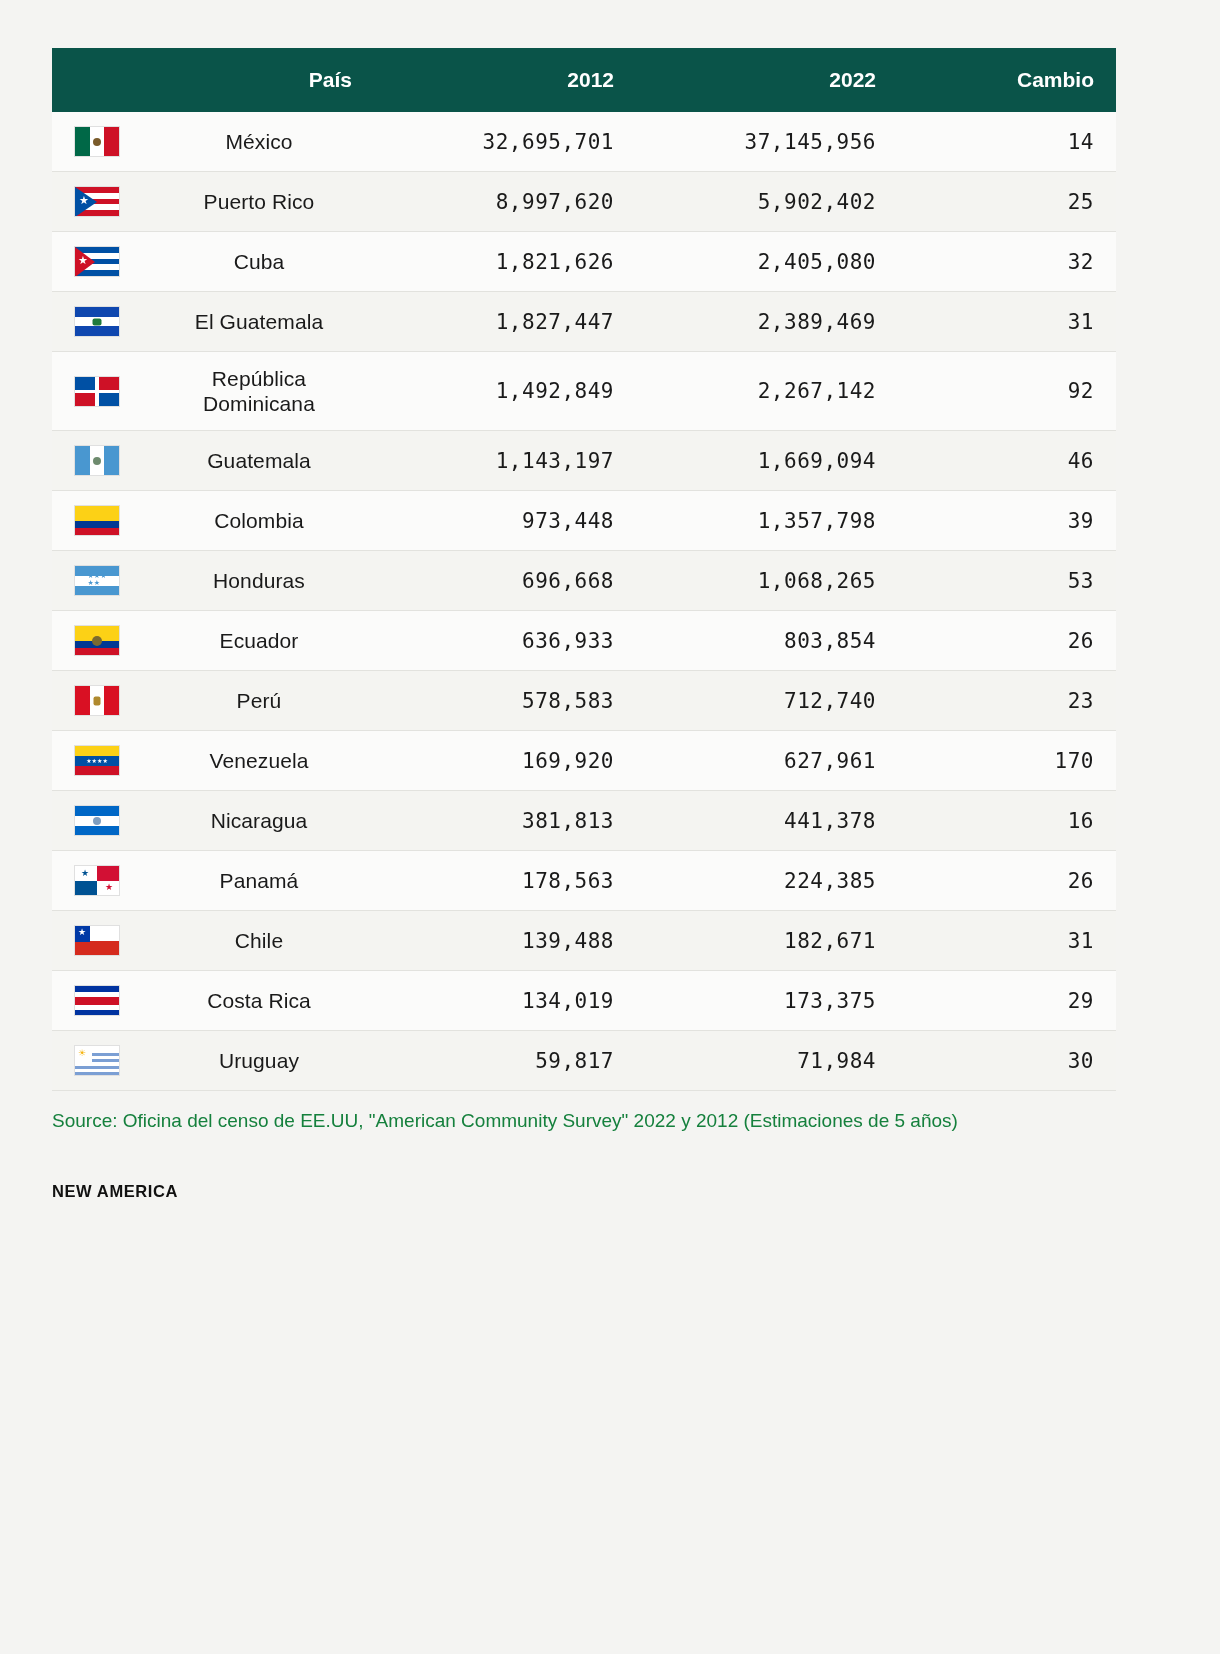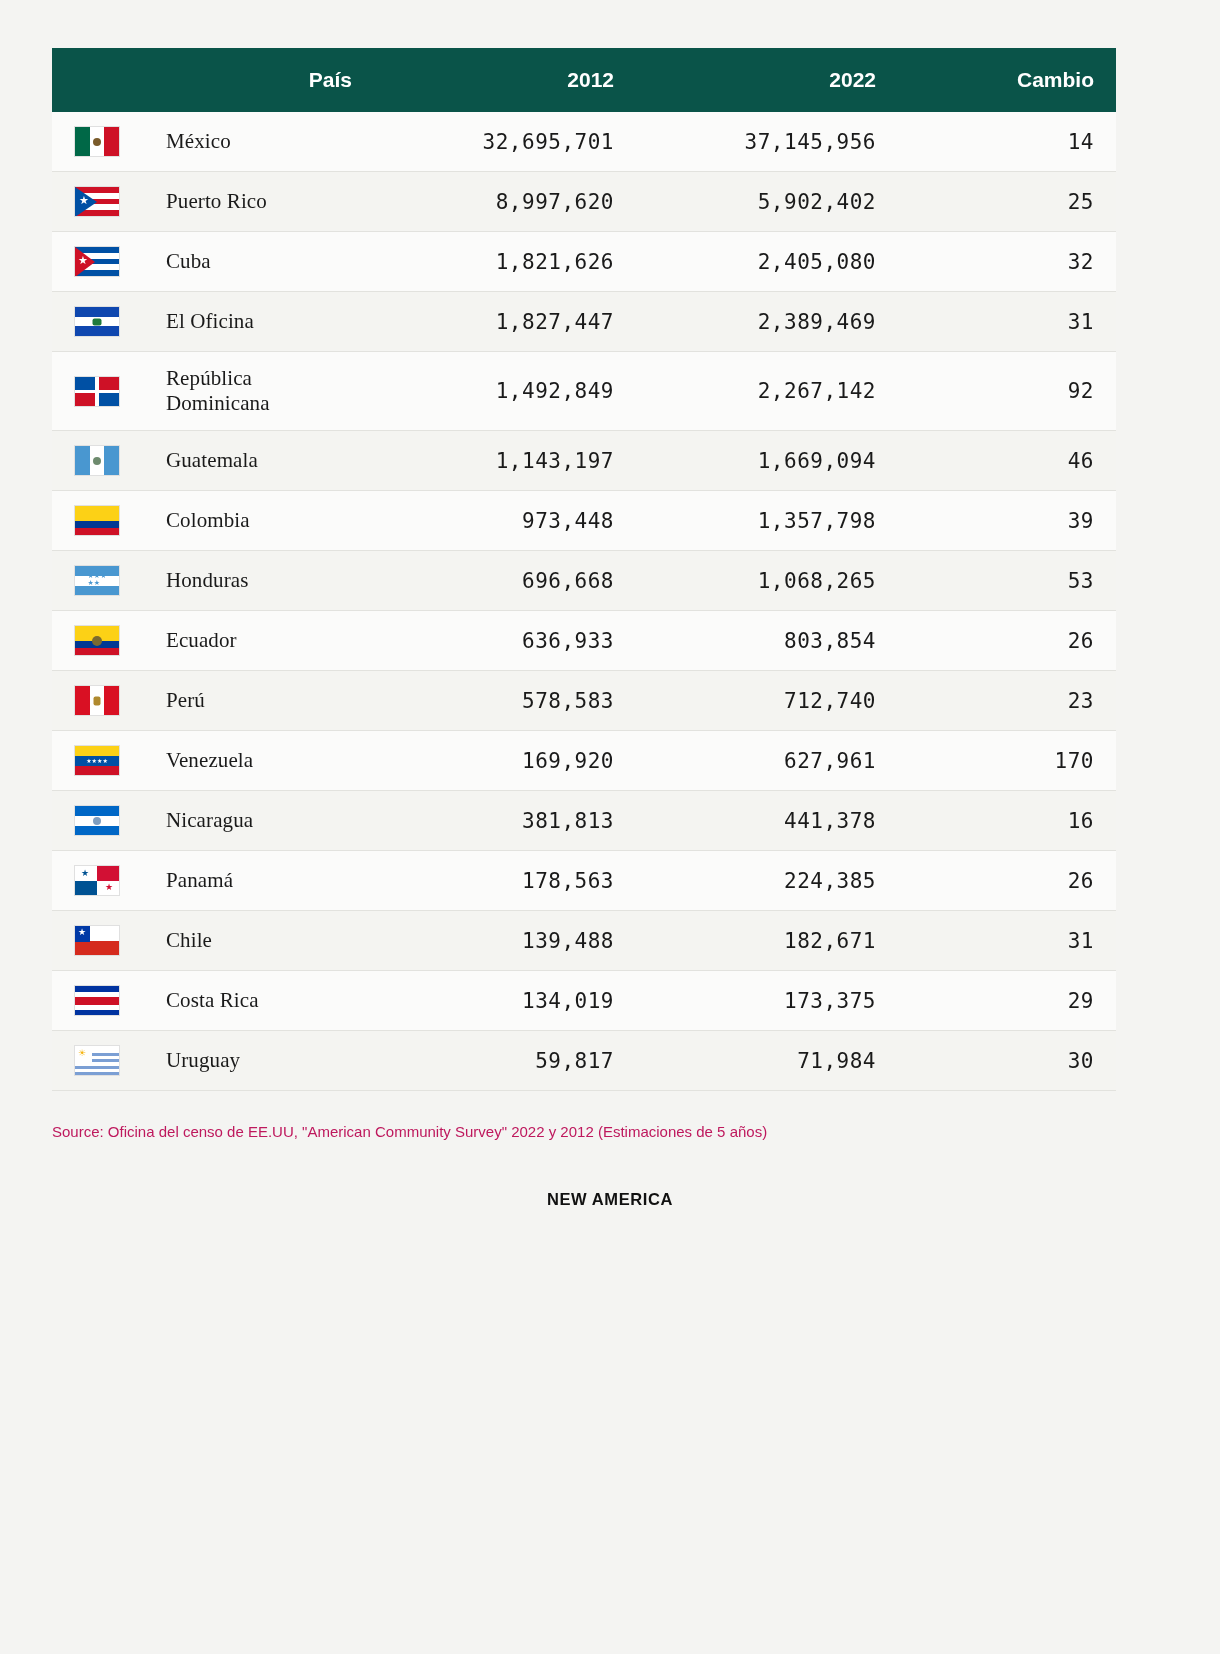--- a/index.html
+++ b/index.html
@@ -55,24 +55,23 @@
     background: #fbfbfa;
     vertical-align: middle;
     box-sizing: border-box;
   }
   tbody tr:nth-child(even) td { background: #f4f4f1; }
   td.flag-cell {
     width: 92px;
     padding: 10px 0 10px 26px;
   }
   td.country {
-    text-align: left;
+    text-align: center;
     line-height: 1.2;
     letter-spacing: 0.1px;
-    font-family: Liberation Serif, serif;
   }
   td.num {
     text-align: right;
     font-family: "DejaVu Sans Mono", monospace;
     font-size: 19.5px;
     letter-spacing: 0.5px;
   }
   td.change {
     text-align: right;
     font-family: "DejaVu Sans Mono", monospace;
@@ -120,33 +119,32 @@
   .canton {
     position: absolute;
     left: 0; top: 0;
   }
   .star {
     position: absolute;
     color: #ffffff;
     line-height: 1;
   }
   .source {
-    margin-top: 30px;
-    font-size: 15px;
+    margin-top: 16px;
+    font-size: 19px;
     line-height: 1.5;
-    color: #be185d;
+    color: #15803d;
     max-width: 1020px;
   }
   .brand {
     margin-top: 46px;
     font-size: 16.5px;
     font-weight: bold;
     letter-spacing: 0.6px;
     color: #111111;
-    text-align: center;
   }
 </style>
 </head>
 <body>
 
 <div class="page">
 
 
   <table class="data">
     <thead>
@@ -221,21 +219,21 @@
         <td class="flag-cell">
           <div class="flag">
             <div class="h3">
                 <span style="background:#0f47af"></span>
                 <span style="background:#ffffff"></span>
                 <span style="background:#0f47af"></span>
               </div>
             <div class="emblem-sq" style="background:#1f7a3c;width:9px;height:7px;border-radius:2px;"></div>
           </div>
         </td>
-        <td class="country">El Oficina</td>
+        <td class="country">El Guatemala</td>
         <td class="num">1,827,447</td>
         <td class="num">2,389,469</td>
         <td class="change">31</td>
       </tr>
 
       <tr>
         <td class="flag-cell">
           <div class="flag">
             <div style="position:absolute;left:0;top:0;width:50%;height:50%;background:#0050a4"></div>
             <div style="position:absolute;right:0;top:0;width:50%;height:50%;background:#ce1126"></div>

